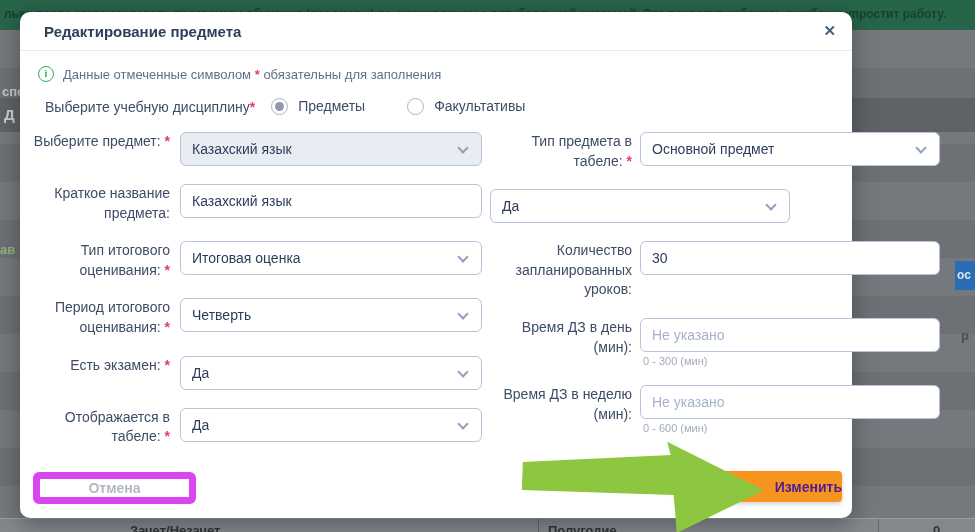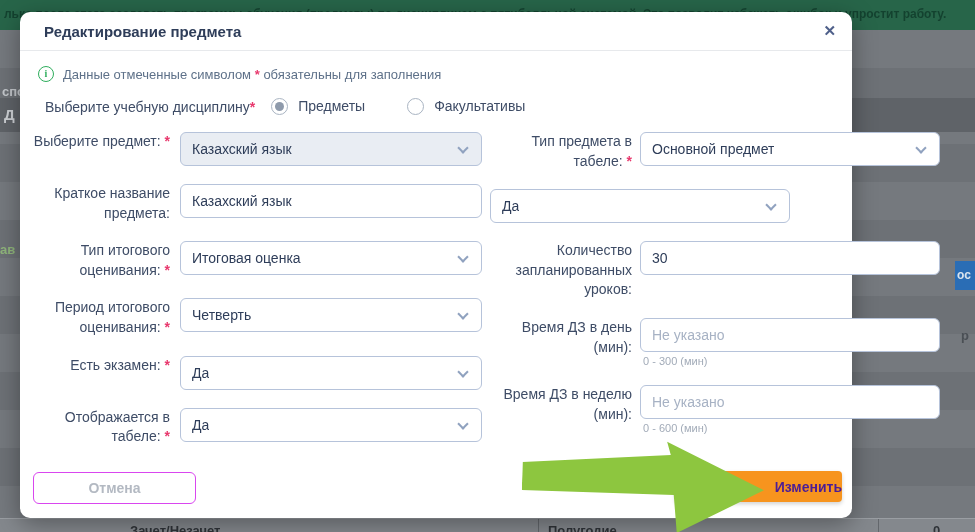--- a/index.html
+++ b/index.html
@@ -70,21 +70,21 @@
   .chev { position:absolute; right:14px; top:11px; width:8px; height:8px;
     border-right:2px solid #90a2bf; border-bottom:2px solid #90a2bf;
     transform:rotate(45deg); }
   .tinput { width:100%; height:34px; border:1px solid #b6c3da; border-radius:6px;
     font-size:14px; color:#2e3d59; padding:0 11px; outline:none;
     font-family:"Liberation Sans", sans-serif; }
   .tinput::placeholder { color:#a7b2c4; }
   .hint { display:block; font-size:11px; color:#a2abb8; margin:3px 0 0 3px; }
 
   .btn-cancel { position:absolute; left:13px; bottom:14px; width:163px; height:32px;
-    background:#fff; border:1px solid #d946ef; border-radius:6px; font-size:14px;
+    background:#fff; border:7px solid #d946ef; border-radius:6px; font-size:14px;
     font-weight:700; color:#b3b9c2; cursor:pointer;
     font-family:"Liberation Sans", sans-serif; }
   .btn-submit { position:absolute; right:10px; bottom:16px; width:167px; height:31px;
     background:#f7941e; border:none; border-radius:4px; font-size:14px; font-weight:700;
     color:#4c1d95; cursor:pointer; box-shadow:0 2px 4px rgba(0,0,0,.18);
     font-family:"Liberation Sans", sans-serif;text-align:right; }
 
   .arrow-wrap { position:absolute; left:522px; top:436px; width:250px; height:95px;
     z-index:10; pointer-events:none; transform:rotate(1.5deg); transform-origin:0 50%; }
 </style>

